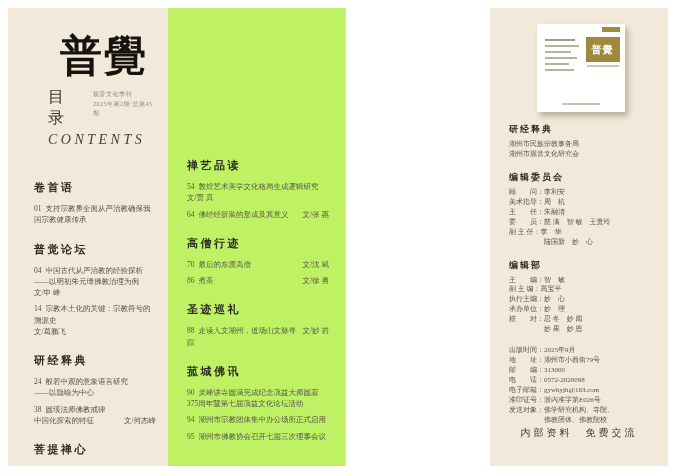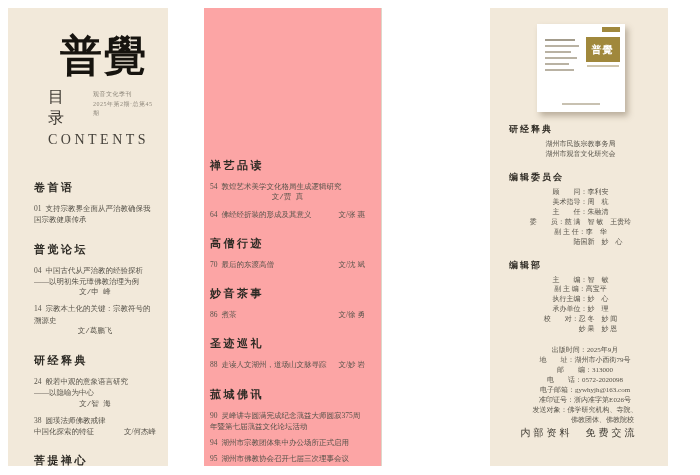--- a/index.html
+++ b/index.html
@@ -10,35 +10,35 @@
 
   
   .left-panel { width:160px; height:100%; background:#f2e9da; padding:16px 12px 0 26px; }
   .logo { margin-top:10px; padding-right:8px; text-align:right; font-size:42px; line-height:1.05;
           font-weight:bold; color:#17140f; letter-spacing:2px; }
   .toc-block { margin-top:9px; margin-left:14px; }
   .toc-top { display:flex; align-items:flex-start; gap:5px; }
   .toc-label { font-size:16px; letter-spacing:5px; color:#3c3831; }
   .journal-info { padding-top:3px; }
   .journal-info span { display:block; font-size:6px; line-height:1.6; color:#8d867a; letter-spacing:.5px; }
-  .contents { margin-top:3px; font-size:14px; letter-spacing:3.5px; color:#45413a; }
+  .contents { margin-top:3px; font-size:14px; letter-spacing:3.5px; color:#45413a;font-style:italic; }
 
   
   #left-sections { margin-top:32px; }
   .sec-title { font-size:11px; font-weight:bold; letter-spacing:2.5px; color:#2e2b25; margin:16px 0 8px; }
   .section:first-child .sec-title { margin-top:0; }
   .item { font-size:7.5px; color:#57534a; line-height:1.5; margin-bottom:5px; overflow:hidden; }
   .row { overflow:hidden; }
   .pg { margin-right:4px; }
   .au { float:right; padding-left:6px; white-space:nowrap; color:#57534a; }
-  .own { text-align:center;font-family:Liberation Mono, monospace; }
-
-  
-  .mid-panel { width:178px; height:100%; background:#fca5a5; padding:150px 16px 0 6px;
-               border-right:1px solid #ddd7ca;margin-left:36px; }
+  .own { text-align:left; }
+
+  
+  .mid-panel { width:178px; height:100%; background:#bef264; padding:150px 16px 0 19px;
+               border-right:1px solid #ddd7ca; }
 
   .blank-panel { flex:1; background:#ffffff; }
 
   
   .right-panel { position:relative; width:178px; height:100%; background:#f2e9da; padding:16px 16px 0 19px; }
   .cover { position:relative; width:88px; height:88px; margin:0 auto; background:#ffffff;
            box-shadow:3px 4px 6px rgba(95,80,55,.38); }
   .cover-lines { position:absolute; left:8px; top:15px; }
   .cover-lines i { display:block; height:2px; margin-bottom:4px; background:#b9b2a3; }
   .cover-lines i:nth-child(1){width:30px; background:#a39c8c;}
@@ -50,21 +50,21 @@
   .cover-tab { position:absolute; top:3px; right:5px; width:18px; height:5px; background:#a0883c; }
   .cover-gold { position:absolute; top:13px; right:5px; width:34px; height:25px; background:#a0883c;
                 color:#fff; display:flex; align-items:center; justify-content:center;
                 font-size:10px; font-weight:bold; letter-spacing:1px; }
   .cover-gold-sub { position:absolute; top:41px; right:6px; width:32px; height:2px; background:#cfc6ae; }
   .cover-foot { position:absolute; bottom:7px; left:50%; transform:translateX(-50%);
                 width:38px; height:2px; background:#c8c1b1; }
 
   #colophon { margin-top:8px; }
   .col-heading { font-size:9px; font-weight:bold; letter-spacing:2px; color:#332f28; margin:11px 0 4px; }
-  .col-row { font-size:7px; line-height:1.42; color:#57534a;text-align:center; }
+  .col-row { font-size:7px; line-height:1.42; color:#57534a; }
   .col-row.indent { padding-left:35px; }
   .colophon-footer { position:absolute; left:0; bottom:26px; width:100%; text-align:center;
                      font-size:10px; letter-spacing:3px; color:#3f3b33; }
 </style>
 </head>
 <body>
 
 <div class="page">
   <div class="sheet">
 
@@ -97,21 +97,20 @@
             <div class="item">
               <div class="row"><span class="pg">14</span><span class="ti">宗教本土化的关键：宗教符号的溯源史</span></div>
               <div class="row own"><span>文/葛鹏飞</span></div>
             </div>
           </div>
           <div class="section">
             <div class="sec-title">研经释典</div>
             <div class="item">
               <div class="row"><span class="pg">24</span><span class="ti">般若中观的意象语言研究</span></div>
               <div class="row"><span class="ti">——以隐喻为中心</span></div>
-              <div class="row own"><span>文/智 海</span></div>
             </div>
             <div class="item">
               <div class="row"><span class="pg">38</span><span class="ti">圆瑛法师佛教戒律</span></div>
               <div class="row"><span class="au">文/何杰峰</span><span class="ti">中国化探索的特征</span></div>
             </div>
           </div>
           <div class="section">
             <div class="sec-title">菩提禅心</div>
           </div>
         </div>
@@ -129,21 +128,20 @@
               <div class="row"><span class="au">文/张 惠</span><span class="pg">64</span><span class="ti">佛经经折装的形成及其意义</span></div>
             </div>
           </div>
           <div class="section">
             <div class="sec-title">高僧行迹</div>
             <div class="item">
               <div class="row"><span class="au">文/沈 斌</span><span class="pg">70</span><span class="ti">最后的东渡高僧</span></div>
             </div>
           </div>
           <div class="section">
-            <div class="sec-title">妙音茶事</div>
             <div class="item">
               <div class="row"><span class="au">文/徐 勇</span><span class="pg">86</span><span class="ti">煮茶</span></div>
             </div>
           </div>
           <div class="section">
             <div class="sec-title">圣迹巡礼</div>
             <div class="item">
               <div class="row"><span class="au">文/妙 岩</span><span class="pg">88</span><span class="ti">走读人文湖州，道场山文脉寻踪</span></div>
             </div>
           </div>
@@ -201,21 +199,21 @@
           </div>
           <div class="col-block">
             <div class="col-heading">编辑部</div>
             <div class="col-row"><span class="lbl">主　　编：</span><span class="val">智　敏</span></div>
             <div class="col-row"><span class="lbl">副 主 编：</span><span class="val">高宝平</span></div>
             <div class="col-row"><span class="lbl">执行主编：</span><span class="val">妙　心</span></div>
             <div class="col-row"><span class="lbl">承办单位：</span><span class="val">妙　理</span></div>
             <div class="col-row"><span class="lbl">校　　对：</span><span class="val">忍 冬　妙 闻</span></div>
             <div class="col-row indent"><span class="val">妙 果　妙 恩</span></div>
           </div>
-          <div class="col-block" style="margin-top: 11px; margin-left: 9px;">
+          <div class="col-block" style="margin-top: 11px;">
             <div class="col-row"><span class="lbl">出版时间：</span><span class="val">2025年9月</span></div>
             <div class="col-row"><span class="lbl">地　　址：</span><span class="val">湖州市小西街79号</span></div>
             <div class="col-row"><span class="lbl">邮　　编：</span><span class="val">313000</span></div>
             <div class="col-row"><span class="lbl">电　　话：</span><span class="val">0572-2020098</span></div>
             <div class="col-row"><span class="lbl">电子邮箱：</span><span class="val">gywhyjh@163.com</span></div>
             <div class="col-row"><span class="lbl">准印证号：</span><span class="val">浙内准字第E026号</span></div>
             <div class="col-row"><span class="lbl">发送对象：</span><span class="val">佛学研究机构、寺院、</span></div>
             <div class="col-row indent"><span class="val">佛教团体、佛教院校</span></div>
           </div>
         </div>

